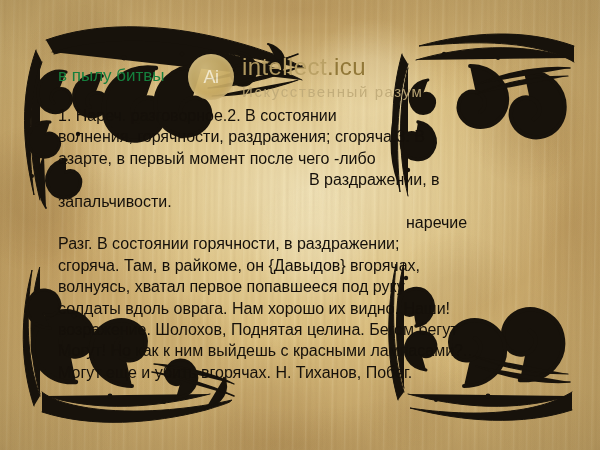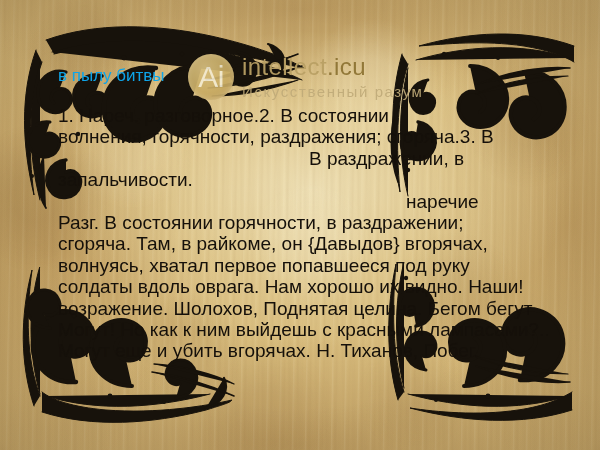--- a/index.html
+++ b/index.html
@@ -101,21 +101,21 @@
     height: 46px;
     border-radius: 50%;
     background: radial-gradient(circle at 36% 30%, #d8c07f 0%, #c8ab63 55%, #b9995a 100%);
     box-shadow: inset 0 0 6px rgba(255,250,220,0.35);
     display: flex;
     align-items: center;
     justify-content: center;
     opacity: .92;
   }
   .wm-logo span {
-    font-size: 30px;
+    font-size: 18px;
     font-weight: 400;
     color: #f4ecd2;
     letter-spacing: -0.5px;
     line-height: 1;
     font-family: "Liberation Sans", sans-serif;
   }
   .wm-text { display: flex; flex-direction: column; line-height: 1; }
   .wm-title {
     font-size: 24px;
     color: #b9a064;
@@ -130,29 +130,29 @@
     letter-spacing: 1.6px;
     opacity: .92;
   }
 
   
   .headword {
     position: absolute;
     left: 58px;
     top: 66px;
     font-size: 17px;
-    color: #0ea5e9;
+    color: #15803d;
     white-space: nowrap;
   }
   .body {
     position: absolute;
     left: 58px;
     top: 105px;
     width: 500px;
-    font-size: 19px;
+    font-size: 16px;
     line-height: 21.4px;
     color: #15100a;
   }
   .body .ln { white-space: pre; }
   .pad-c  { padding-left: 251px; }
   .pad-d2 { padding-left: 348px; }
 </style>
 </head>
 <body>
 
@@ -272,20 +272,21 @@
       <div class="wm-title"><span>intellect</span><span class="dom">.icu</span></div>
       <div class="wm-sub">Искусственный  разум</div>
     </div>
   </div>
 
   <div class="headword">в пылу битвы</div>
 
   <div class="body">
     <div class="ln">1. Нареч. разговорное.2. В состоянии</div>
     <div class="ln">волнения, горячности, раздражения; сгоряча.3. В</div>
+    <div class="ln">азарте, в первый момент после чего -либо</div>
     <div class="ln pad-c">В раздражении, в</div>
     <div class="ln">запальчивости.</div>
     <div class="ln pad-d2">наречие</div>
     <div class="ln">Разг. В состоянии горячности, в раздражении;</div>
     <div class="ln">сгоряча. Там, в райкоме, он {Давыдов} вгорячах,</div>
     <div class="ln">волнуясь, хватал первое попавшееся под руку</div>
     <div class="ln">солдаты вдоль оврага. Нам хорошо их видно. Наши!</div>
     <div class="ln">возражение. Шолохов, Поднятая целина. Бегом бегут</div>
     <div class="ln">Могут! Но как к ним выйдешь с красными лампасами?..</div>
     <div class="ln">Могут еще и убить вгорячах. Н. Тиханов, Побег.</div>

